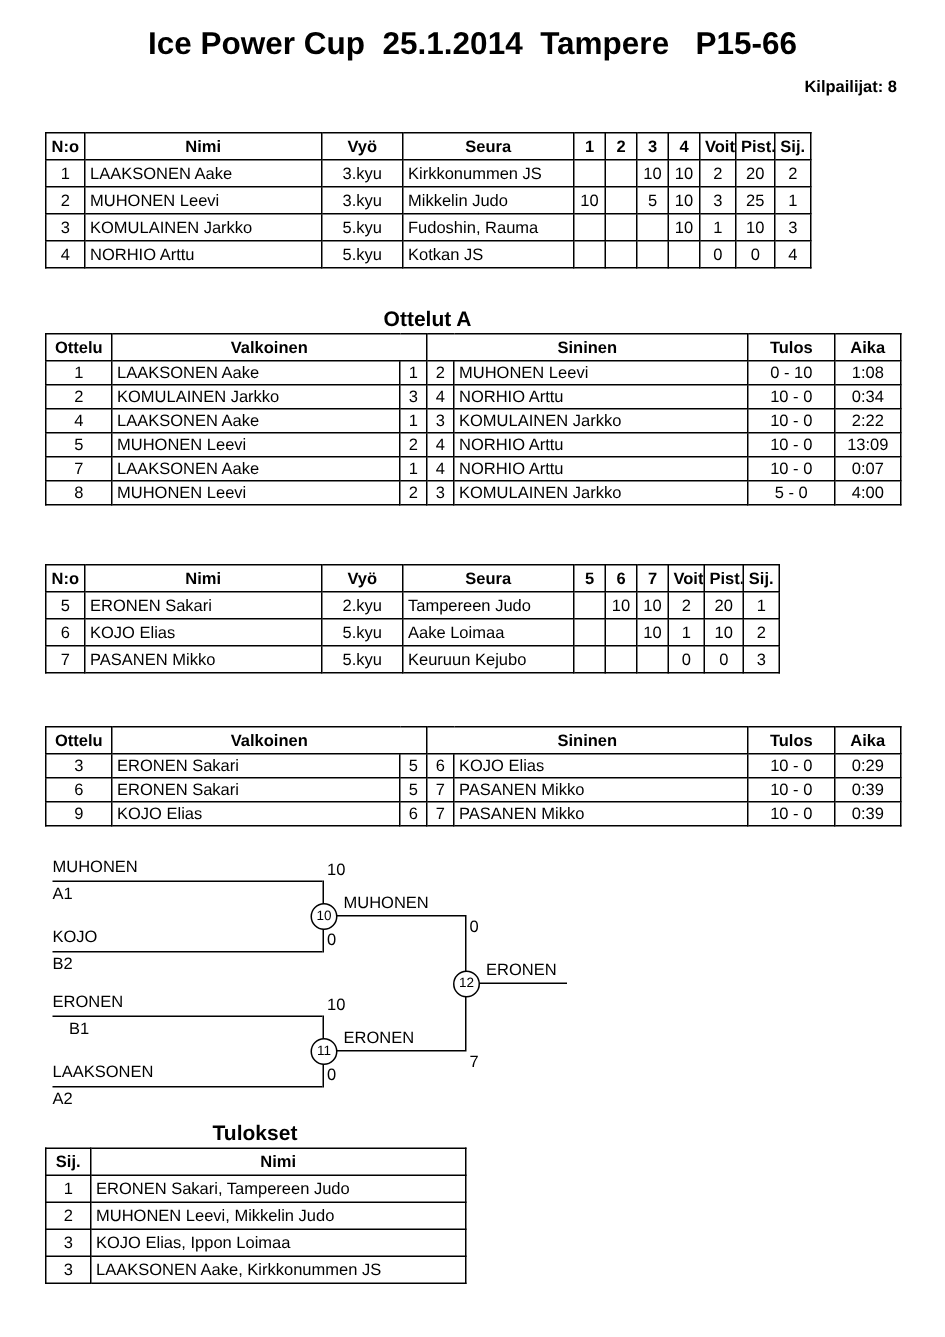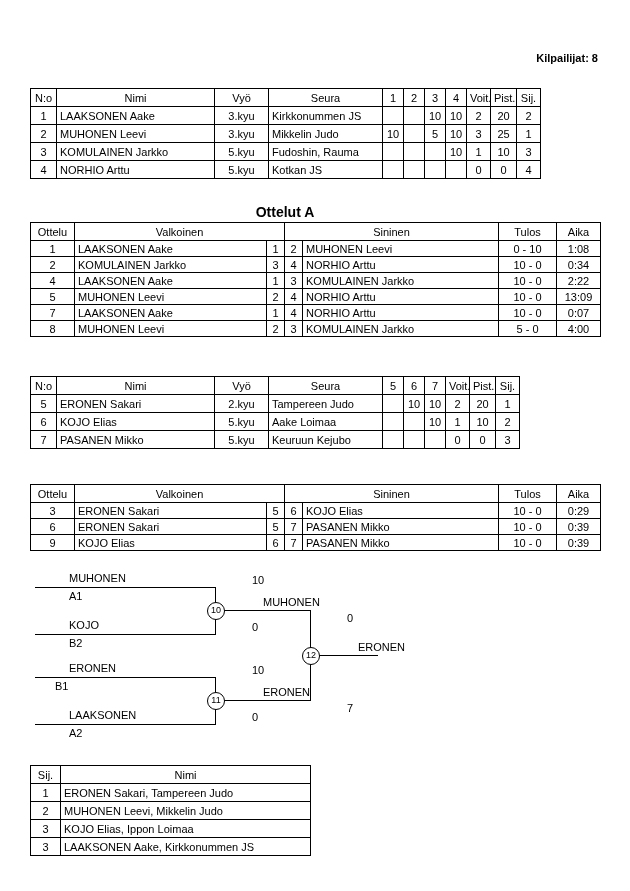--- a/index.html
+++ b/index.html
@@ -2,34 +2,35 @@
 <html><head>
 <meta charset="utf-8">
 <style>
   html,body{margin:0;padding:0;background:#fff;}
   .page{position:relative;width:630px;height:891px;background:#fff;font-family:"Liberation Sans",sans-serif;color:#000;overflow:hidden;}
   .title{position:absolute;left:0;top:18px;width:630px;text-align:center;font-size:21px;font-weight:bold;white-space:pre;}
   .meta{position:absolute;top:52px;right:32px;font-size:11px;font-weight:bold;}
   .hdg{position:absolute;font-size:14px;font-weight:bold;text-align:center;}
   table{position:absolute;border-collapse:collapse;table-layout:fixed;background:#fff;}
   th,td{border:1px solid #000;font-size:11px;padding:0 3px;white-space:nowrap;overflow:hidden;height:17px;}
-  th{font-weight:normal;}
+  th{font-weight:bold;}
   td{text-align:left;}
   td.c{text-align:center;}
   .mt td{height:15px;}
   .bk-line{position:absolute;height:1px;background:#000;}
   .bk-vline{position:absolute;width:1px;background:#000;}
-  .bk-label,.bk-seed,.bk-score{position:absolute;font-size:11px;line-height:12px;margin-left:34px;}
+  .bk-label,.bk-seed,.bk-score{position:absolute;font-size:11px;line-height:12px;}
   .bk-node{position:absolute;width:16px;height:16px;border:1px solid #000;border-radius:50%;background:#fff;font-size:9px;line-height:15px;text-align:center;z-index:2;}
 </style>
 </head>
 <body>
 
 <div class="page">
 
+  <div class="title">Ice Power Cup  25.1.2014  Tampere   P15-66</div>
   <div class="meta">Kilpailijat: 8</div>
 
   <table style="left:30px;top:88px;width:510px">
     <colgroup>
       <col style="width:26px">
         <col style="width:158px">
         <col style="width:54px">
         <col style="width:114px">
       <col style="width:21px">
         <col style="width:21px">
@@ -333,40 +334,41 @@
     <div class="bk-score" style="left:218px;top:621px">0</div>
 
     <div class="bk-vline" style="left:215px;top:587px;height:48px"></div>
     <div class="bk-line" style="left:215px;top:610px;width:95px"></div>
     <div class="bk-node" style="left:207px;top:602px">10</div>
     <div class="bk-label" style="left:229px;top:596px">MUHONEN</div>
     <div class="bk-score" style="left:313px;top:612px">0</div>
 
     <div class="bk-label" style="left:35px;top:662px">ERONEN</div>
     <div class="bk-line" style="left:35px;top:677px;width:180px"></div>
-    <div class="bk-seed" style="left:21px;top:680px">B1</div>
+    <div class="bk-seed" style="left:46px;top:680px">B1</div>
     <div class="bk-score" style="left:218px;top:664px">10</div>
 
     <div class="bk-label" style="left:35px;top:709px">LAAKSONEN</div>
     <div class="bk-line" style="left:35px;top:724px;width:180px"></div>
     <div class="bk-seed" style="left:35px;top:727px">A2</div>
     <div class="bk-score" style="left:218px;top:711px">0</div>
 
     <div class="bk-vline" style="left:215px;top:677px;height:48px"></div>
     <div class="bk-line" style="left:215px;top:700px;width:95px"></div>
     <div class="bk-node" style="left:207px;top:692px">11</div>
     <div class="bk-label" style="left:229px;top:686px">ERONEN</div>
     <div class="bk-score" style="left:313px;top:702px">7</div>
 
     <div class="bk-vline" style="left:310px;top:610px;height:91px"></div>
     <div class="bk-line" style="left:310px;top:655px;width:68px"></div>
     <div class="bk-node" style="left:302px;top:647px">12</div>
     <div class="bk-label" style="left:324px;top:641px">ERONEN</div>
   </div>
 
+  <div class="hdg" style="left:30px;top:747px;width:280px">Tulokset</div>
   <table style="left:30px;top:765px;width:280px">
     <colgroup>
         <col style="width:30px">
         <col style="width:250px">
       </colgroup>
     <thead>
       <tr>
         <th>Sij.</th>
         <th>Nimi</th>
       </tr>

